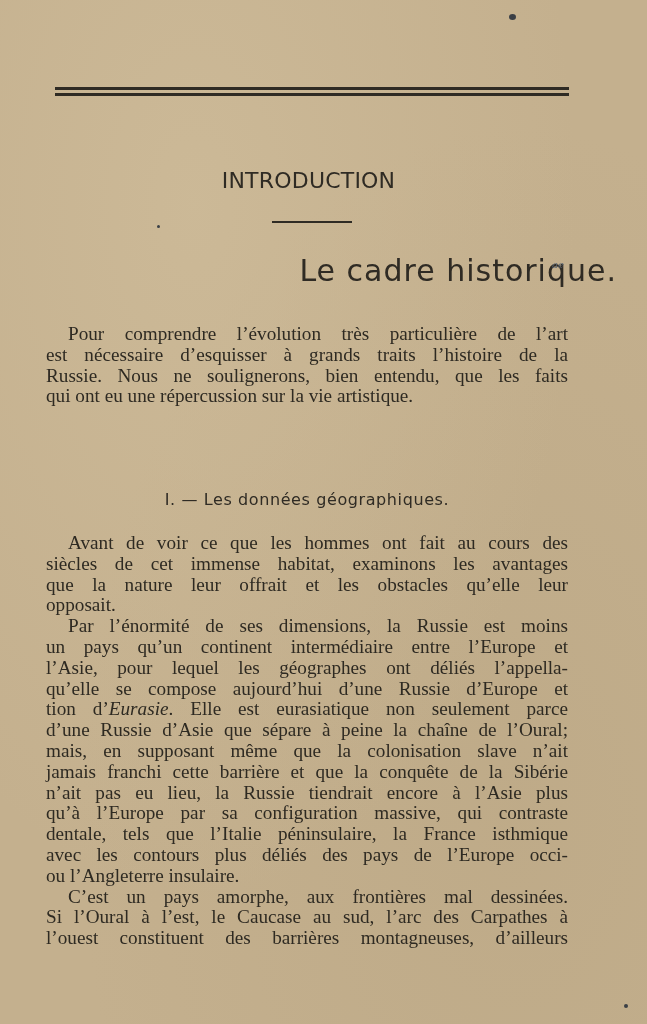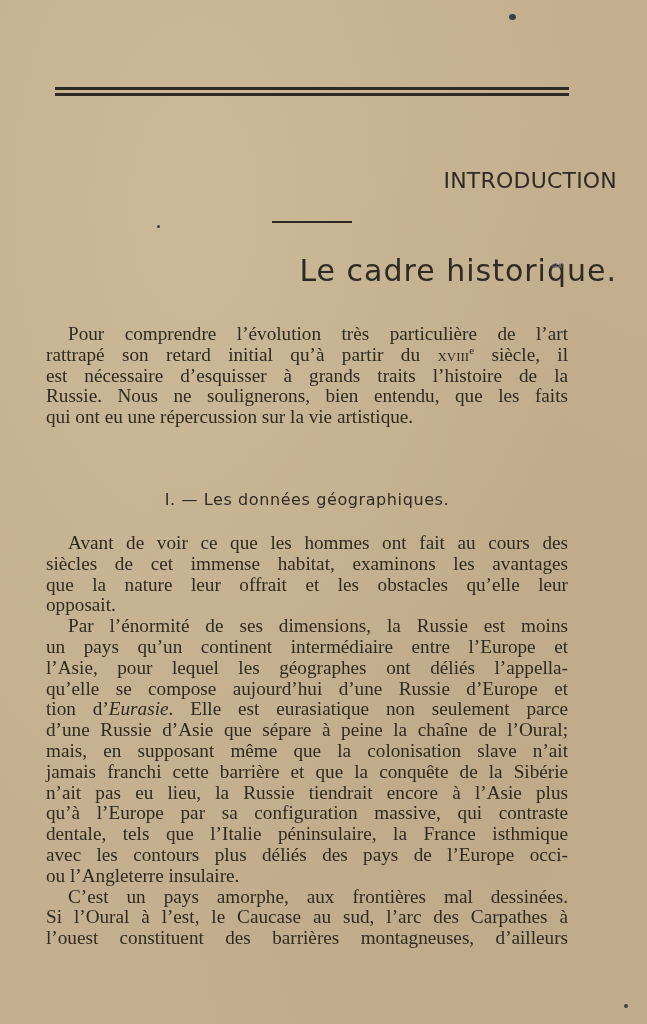--- a/index.html
+++ b/index.html
@@ -40,21 +40,21 @@
     height: 3px;
     background: #2f2b24;
   }
   .double-rule .l1 { top: 0; }
   .double-rule .l2 { top: 6px; }
 
   .chapter-label {
     position: absolute;
     left: 0; width: 617px;
     top: 168px;
-    text-align: right;
+    text-align: center;
     font-family: "DejaVu Sans", sans-serif;
     font-size: 22px;
     letter-spacing: 0.2px;
     color: #2f2b24;
   }
   .short-rule {
     position: absolute;
     left: 272px;
     width: 80px;
     top: 221px;
@@ -139,21 +139,20 @@
     <div class="line l2"></div>
   </div>
 
   <div class="chapter-label">INTRODUCTION</div>
   <div class="short-rule"></div>
   <div class="chapter-title">Le cadre historique.</div>
   <div class="pencil-mark">ae</div>
 
   <div class="text-block intro-block">
     <span class="line indent">Pour comprendre l’évolution très particulière de l’art</span>
-    <span class="line"><span>rattrapé son retard initial qu’à partir du</span> <span class="smallcaps">XVIII</span><sup class="sc">e</sup><span> siècle, il</span></span>
     <span class="line">est nécessaire d’esquisser à grands traits l’histoire de la</span>
     <span class="line">Russie. Nous ne soulignerons, bien entendu, que les faits</span>
     <span class="line last">qui ont eu une répercussion sur la vie artistique.</span>
   </div>
 
   <div class="section-heading">I. — Les données géographiques.</div>
 
   <div class="text-block body-block">
     <span class="line indent">Avant de voir ce que les hommes ont fait au cours des</span>
     <span class="line">siècles de cet immense habitat, examinons les avantages</span>

